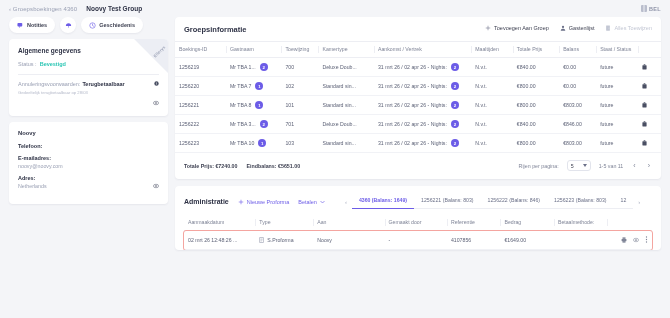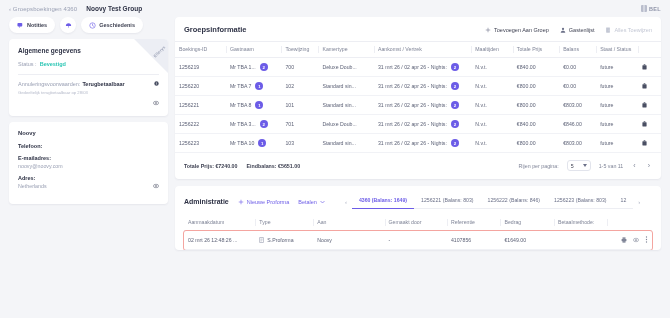--- a/index.html
+++ b/index.html
@@ -83,21 +83,21 @@
   .right-ico { margin-left: auto; color: #6b7088; }
   .eye-row { display: flex; justify-content: flex-end; margin-top: 5px; }
 
   .contact-name { font-size: 5.8px; font-weight: bold; color: #2f3346; margin-bottom: 7px; }
   .contact-label { font-size: 5.5px; font-weight: bold; color: #2f3346; margin-bottom: 2px; }
   .contact-val { font-size: 5.3px; color: #9aa0b4; margin-bottom: 6px; }
   .contact-foot { display: flex; }
 
   
   .panel-head {
-    display: flex; align-items: center; padding: 8px 9px 7px;
+    display: flex; align-items: flex-start; padding: 8px 9px 7px;
   }
   .panel-title { font-size: 7.5px; font-weight: bold; color: #2f3346; }
   .panel-actions { margin-left: auto; display: flex; align-items: center; gap: 11px; }
   .paction { display: flex; align-items: center; gap: 3px; font-size: 5.5px; color: #3c3f50; }
   .paction.muted { color: #c3c7d4; }
 
   table { width: 100%; border-collapse: collapse; table-layout: fixed; }
   thead th {
     font-size: 5.2px; color: #7f welcomed; }
   thead th {

